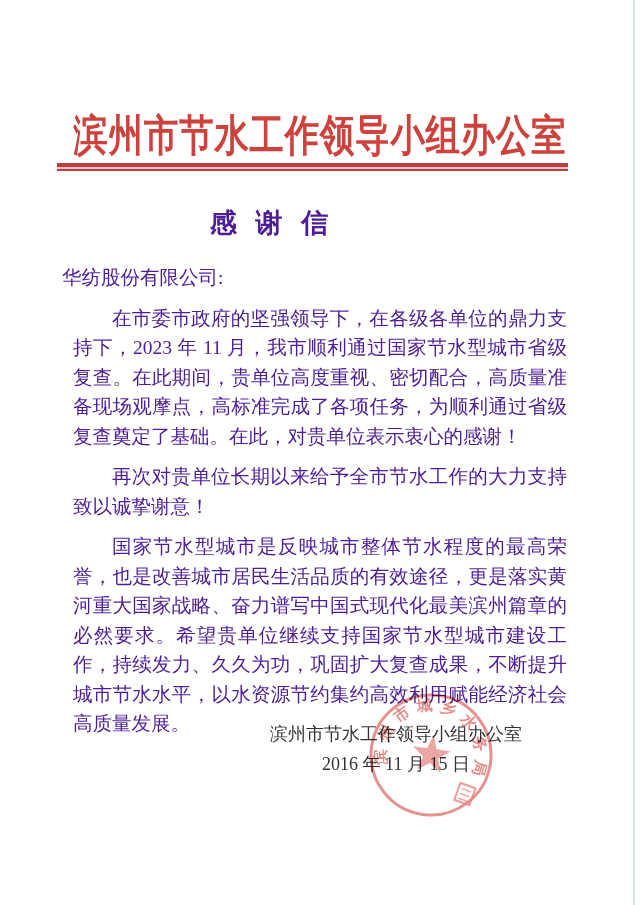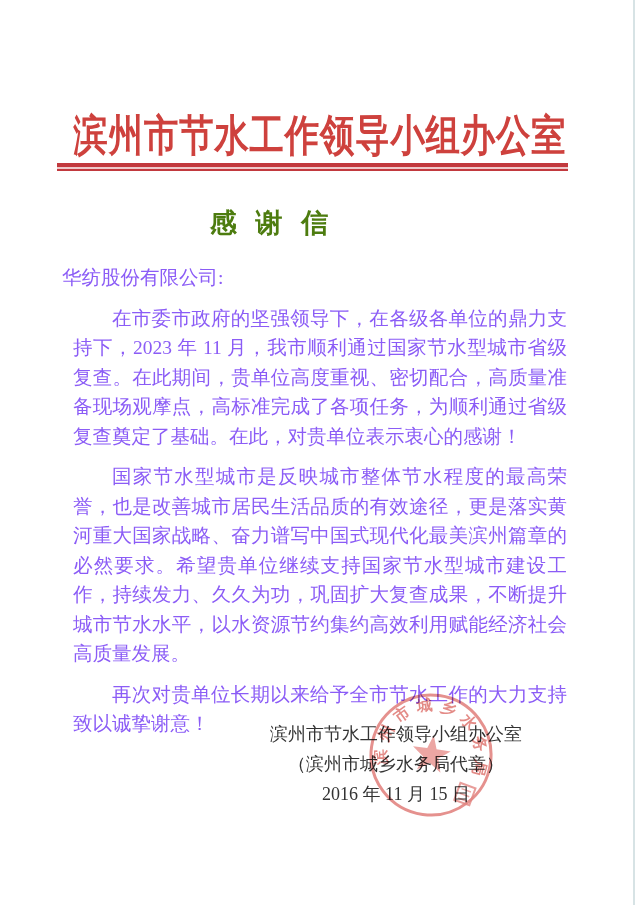--- a/index.html
+++ b/index.html
@@ -17,26 +17,26 @@
     text-align:center;font-size:43px;font-weight:bold;
     color:#ce413d;transform:scaleX(0.80);letter-spacing:1px;
     white-space:nowrap;
   }
   .header-rule{position:absolute;top:163px;left:57px;width:511px;}
   .header-rule .thick{height:4px;background:#c2393e;}
   .header-rule .gap{height:2px;background:#efc9cb;}
   .header-rule .thin{height:2px;background:#c2393e;}
   .letter-title{
     position:absolute;top:205px;left:0;width:544px;text-align:center;
-    font-size:27px;font-weight:600;color:#4d7c0f;letter-spacing:6px;
+    font-size:27px;font-weight:600;color:#4c1d95;letter-spacing:6px;
   }
   .body-text{
     position:absolute;top:263px;left:62px;width:516px;
     font-size:19.5px;line-height:29.5px;text-align:justify;
-    text-align-last:left;color:#8b5cf6;
+    text-align-last:left;color:#4c1d95;
   }
   .body-text p{margin:11px;text-indent:2em;}
   .body-text .salutation{margin:0;text-indent:0;}
   .signature{
     position:absolute;top:719px;right:118px;
     font-size:18px;line-height:30px;color:#333333;
     text-align:center;white-space:nowrap;
   }
   .seal{
     position:absolute;left:346px;top:670px;width:170px;height:170px;
@@ -58,27 +58,26 @@
     <div class="thick"></div>
     <div class="gap"></div>
     <div class="thin"></div>
   </div>
 
   <div class="letter-title">感 谢 信</div>
 
   <div class="body-text">
     <p class="salutation">华纺股份有限公司:</p>
     <p>在市委市政府的坚强领导下，在各级各单位的鼎力支持下，2023 年 11 月，我市顺利通过国家节水型城市省级复查。在此期间，贵单位高度重视、密切配合，高质量准备现场观摩点，高标准完成了各项任务，为顺利通过省级复查奠定了基础。在此，对贵单位表示衷心的感谢！</p>
+    <p>再次对贵单位长期以来给予全市节水工作的大力支持致以诚挚谢意！</p>
     <p>国家节水型城市是反映城市整体节水程度的最高荣誉，也是改善城市居民生活品质的有效途径，更是落实黄河重大国家战略、奋力谱写中国式现代化最美滨州篇章的必然要求。希望贵单位继续支持国家节水型城市建设工作，持续发力、久久为功，巩固扩大复查成果，不断提升城市节水水平，以水资源节约集约高效利用赋能经济社会高质量发展。</p>
-    <p>再次对贵单位长期以来给予全市节水工作的大力支持致以诚挚谢意！</p>
   </div>
 
   <div class="signature">
     <div>滨州市节水工作领导小组办公室</div>
-    <div>（滨州市城乡水务局代章）</div>
     <div>2016 年 11 月 15 日</div>
   </div>
 
   <svg class="seal" viewBox="0 0 170 170">
     <g transform="rotate(8 85 85)">
       <circle cx="85" cy="85" r="60" fill="none" stroke="#dd6f6a" stroke-width="3" opacity="0.9"></circle>
       <path d="M85,65 L89.7,78.5 L104,78.8 L92.6,87.5 L96.8,101.2 L85,93
                L73.2,101.2 L77.4,87.5 L66,78.8 L80.3,78.5 Z" fill="#e58a86" opacity="0.9"></path>
       <defs>
         <path id="sealArc" d="M42.7,100.4 A45,45 0 1 1 127.3,100.4" fill="none"></path>

